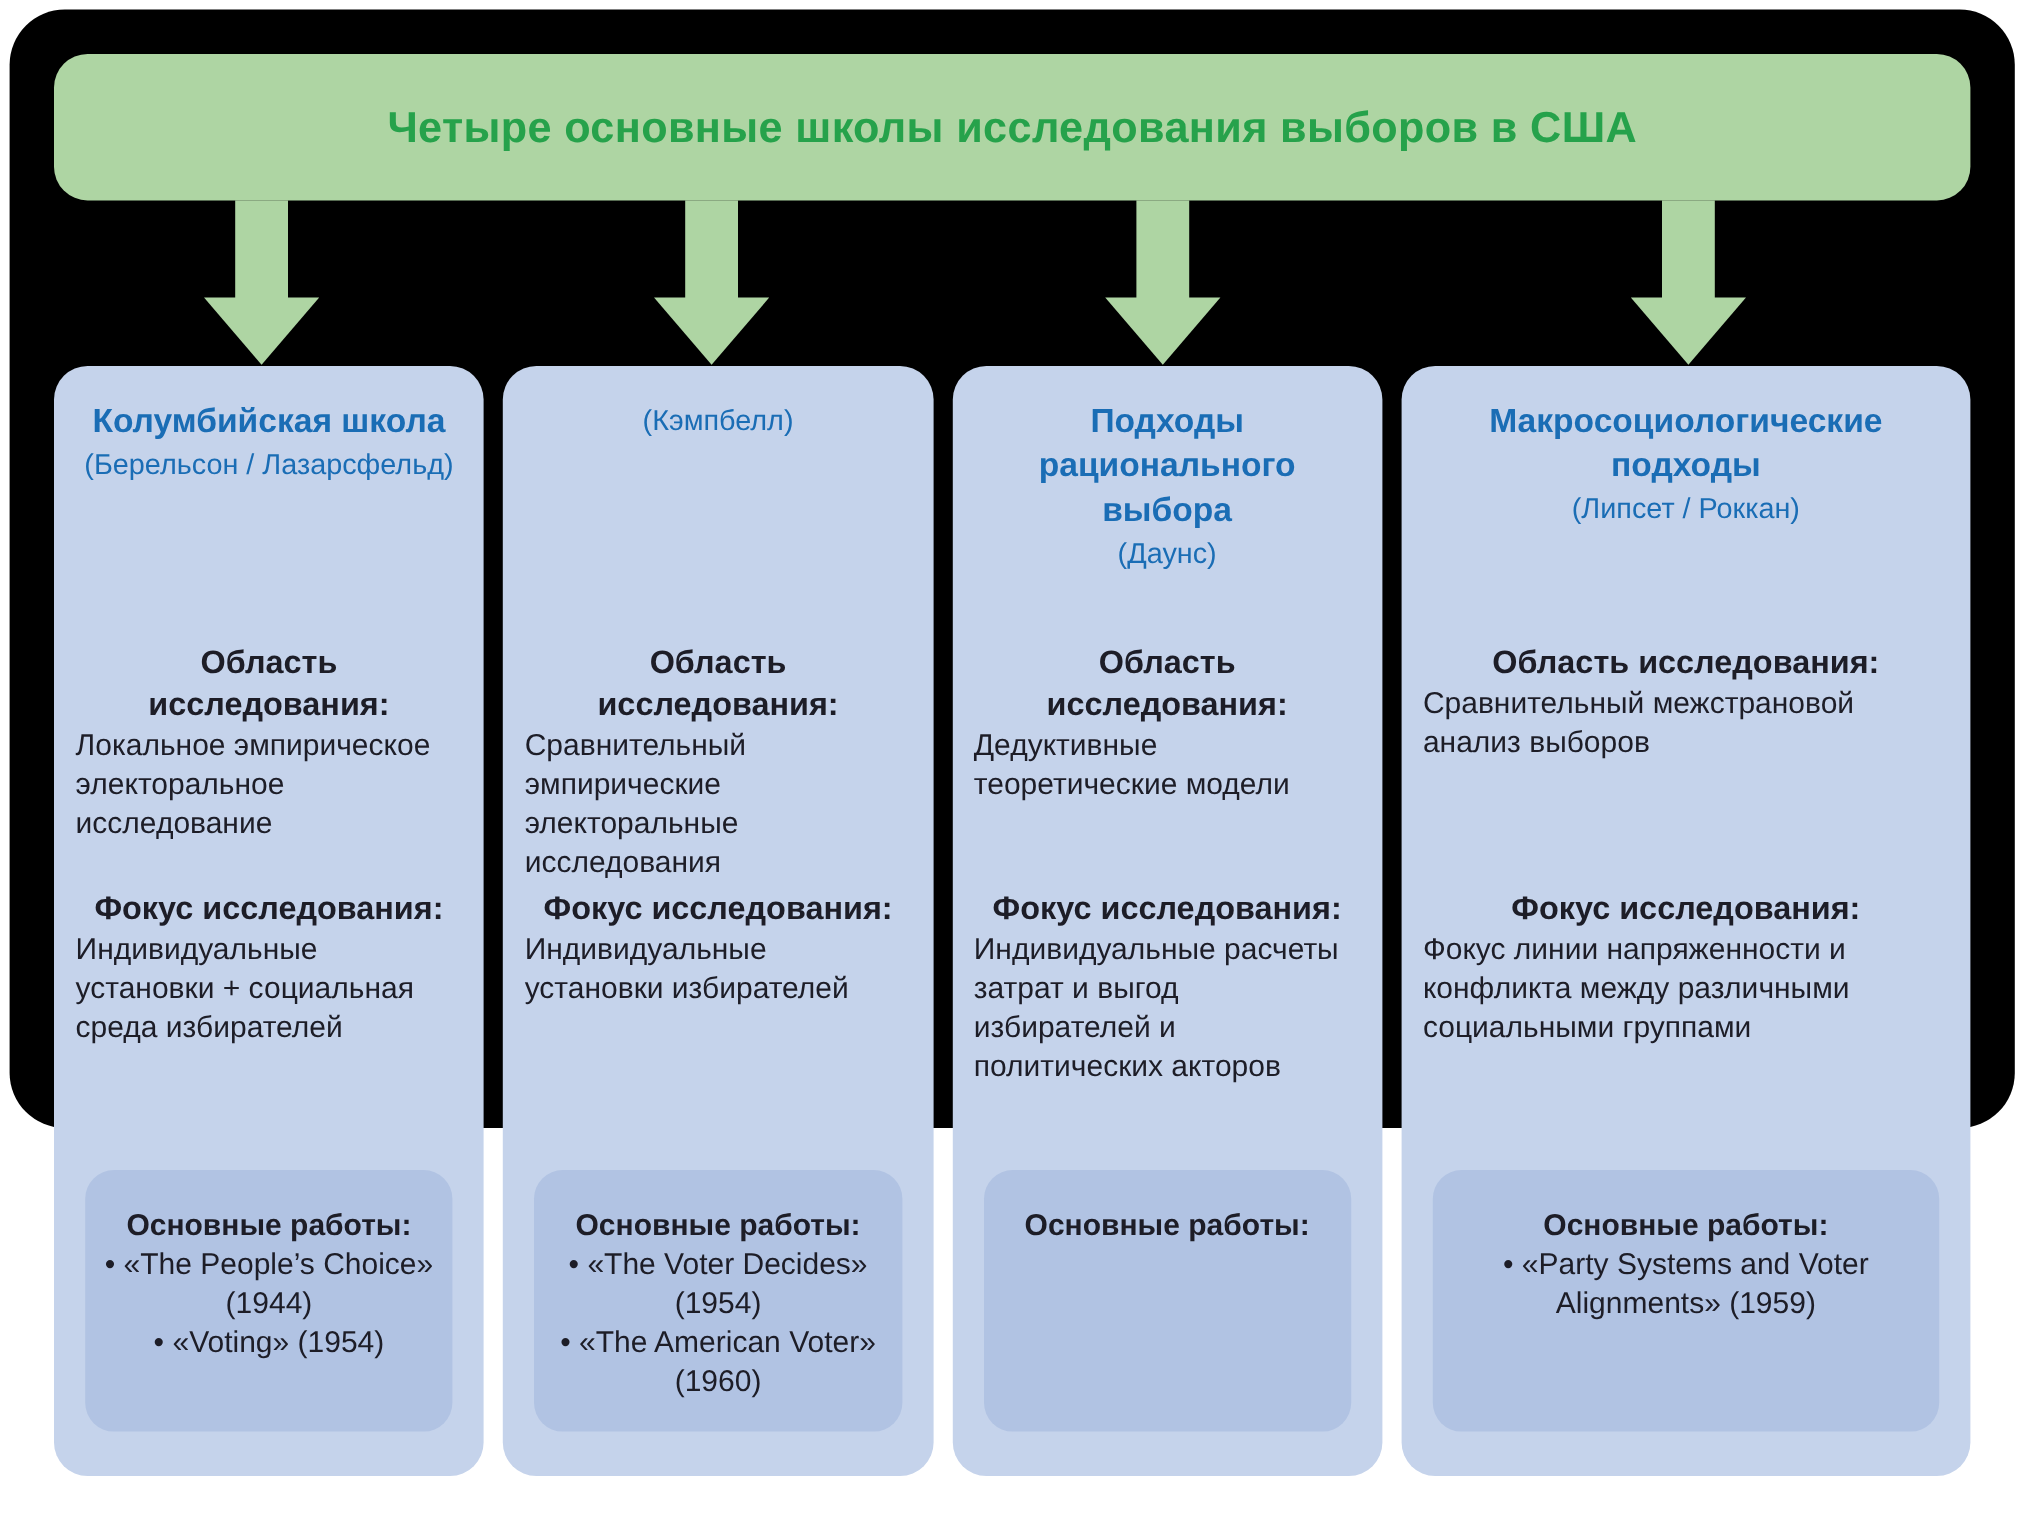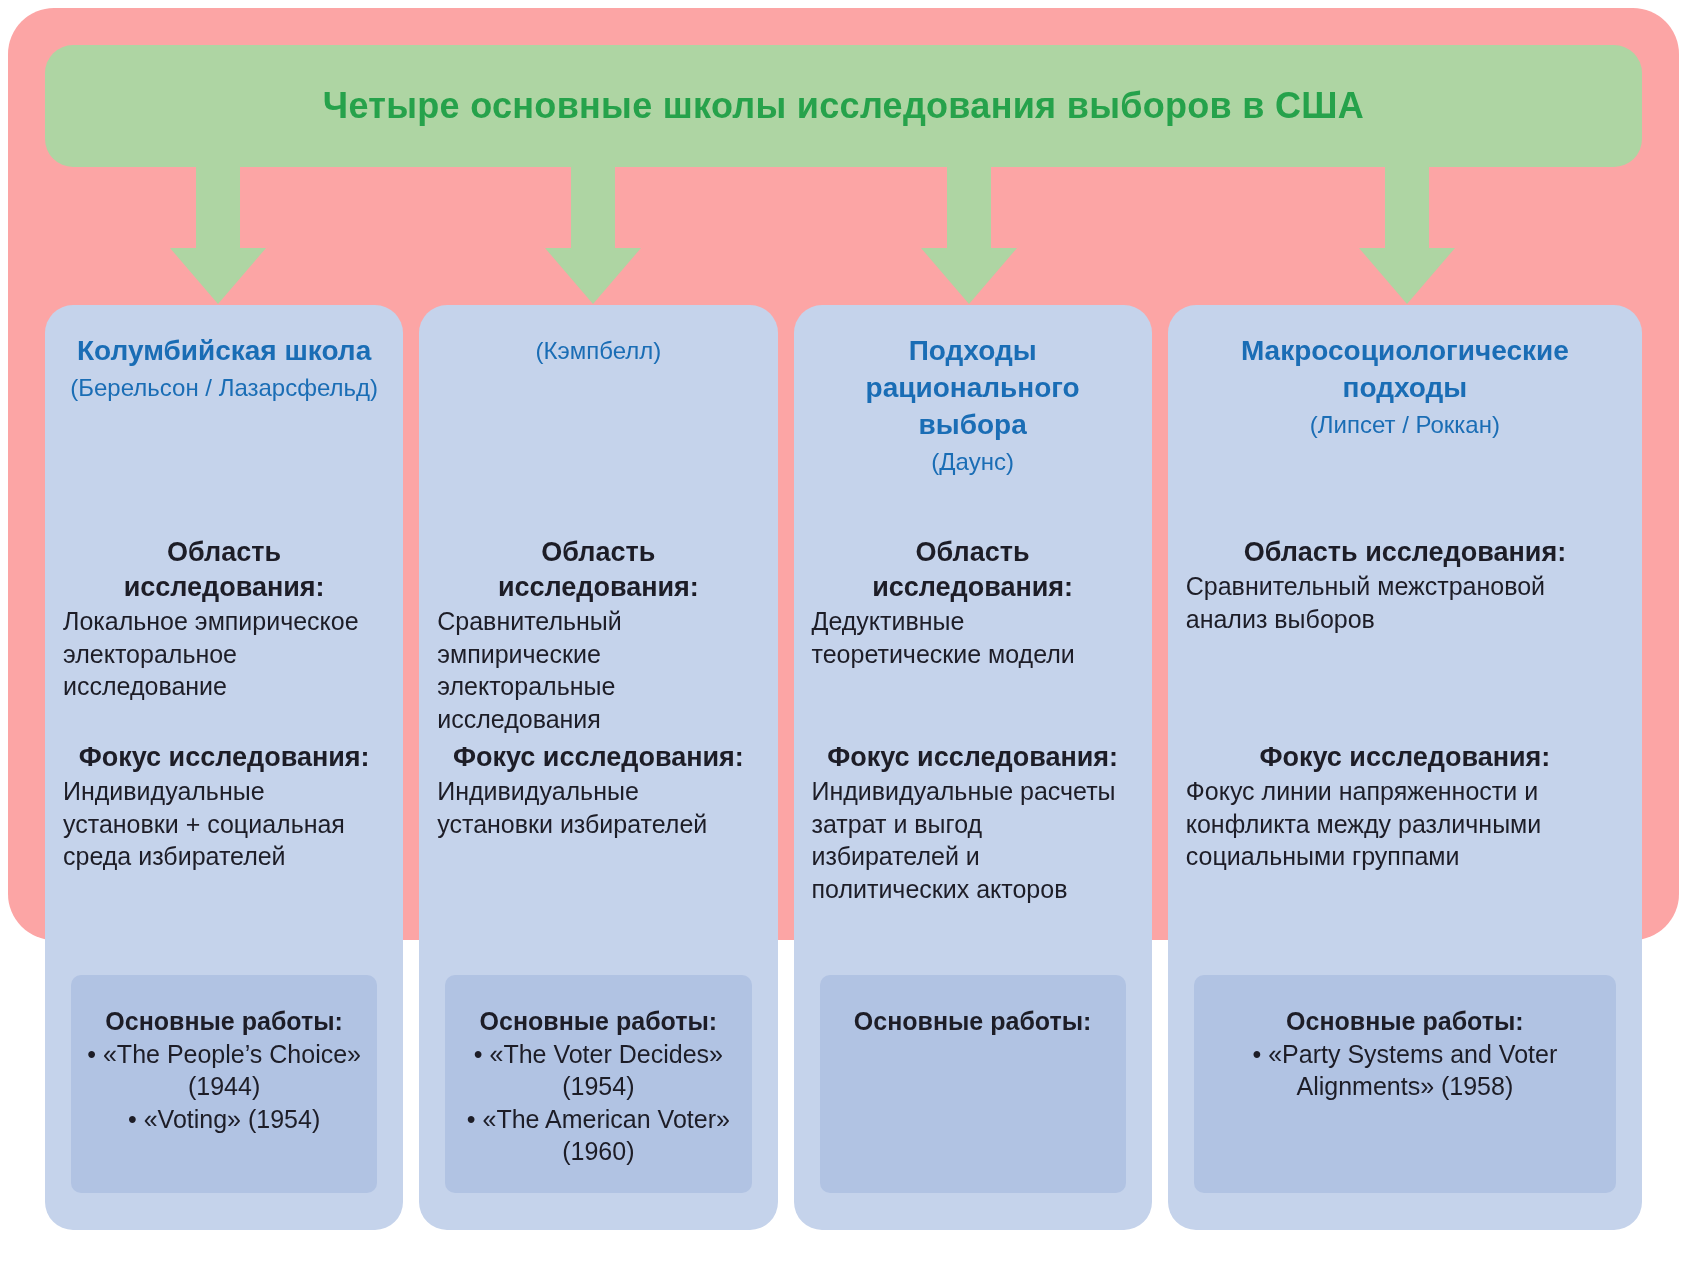--- a/index.html
+++ b/index.html
@@ -5,21 +5,21 @@
   * { box-sizing: border-box; margin: 0; padding: 0; }
   html, body {
     width: 1687px; height: 1276px;
     background: #ffffff;
     font-family: "Liberation Sans", "DejaVu Sans", sans-serif;
   }
   .canvas {
     position: absolute;
     left: 8px; top: 8px;
     width: 1671px; height: 932px;
-    background: #fca5a5;
+    background: #000000;
     border-radius: 46px;
     padding: 37px;
   }
   
   .header-box {
     background: #aed5a3;
     border-radius: 28px;
     height: 122px;
     display: flex; align-items: center; justify-content: center;
   }
@@ -77,21 +77,21 @@
     text-align: center; line-height: 1.3;
   }
   .sec-text {
     color: #1d1d27;
     font-size: 25px;
     text-align: left; line-height: 1.3;
   }
   .works-box {
     margin: auto 8px 0 8px;
     background: #b1c3e3;
-    border-radius: 10px;
+    border-radius: 24px;
     min-height: 218px;
     padding: 30px 14px 20px 14px;
     text-align: center;
   }
   .works-label {
     color: #1d1d27;
     font-size: 25px; font-weight: bold;
     line-height: 1.3;
   }
   .work-item {
@@ -204,18 +204,18 @@
       <div class="sec-area">
         <div class="sec-label">Область исследования:</div>
         <div class="sec-text">Сравнительный межстрановой анализ выборов</div>
       </div>
       <div class="sec-focus">
         <div class="sec-label">Фокус исследования:</div>
         <div class="sec-text">Фокус линии напряженности и конфликта между различными социальными группами</div>
       </div>
       <div class="works-box">
         <div class="works-label">Основные работы:</div>
-        <div class="work-item">«Party Systems and Voter Alignments» (1958)</div>
+        <div class="work-item">«Party Systems and Voter Alignments» (1959)</div>
       </div>
     </div>
 
   </div>
 </div>
 
 </body></html>

